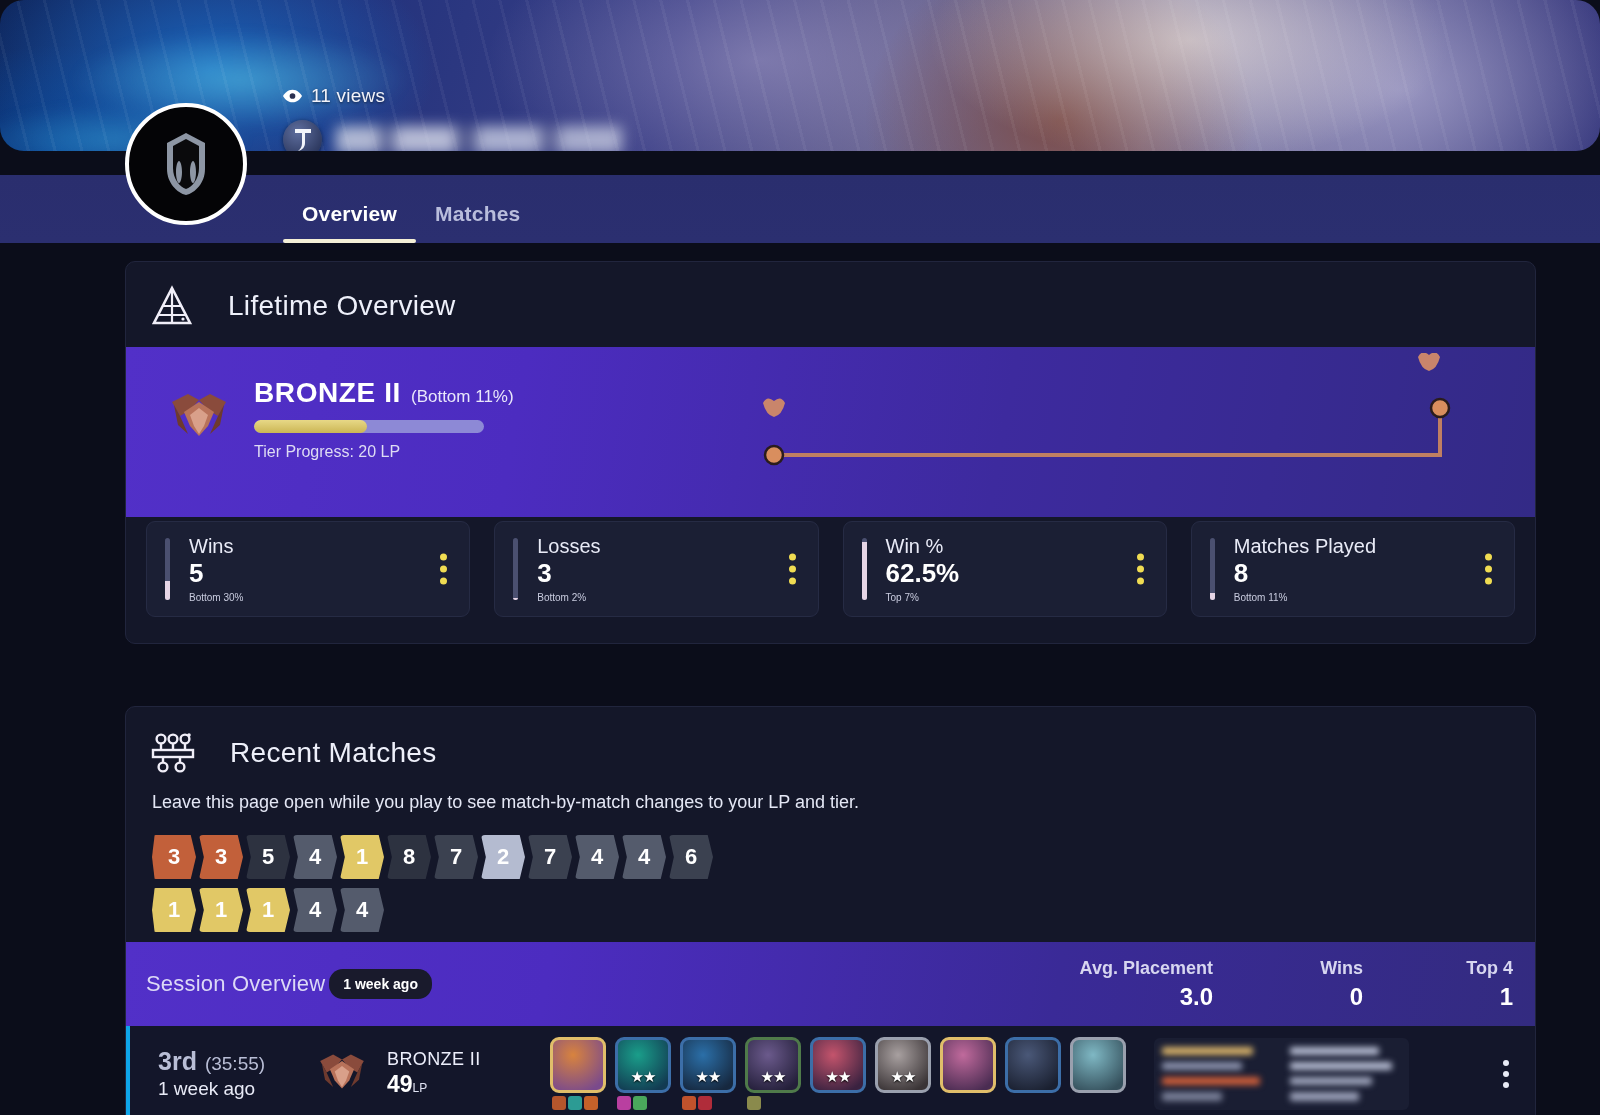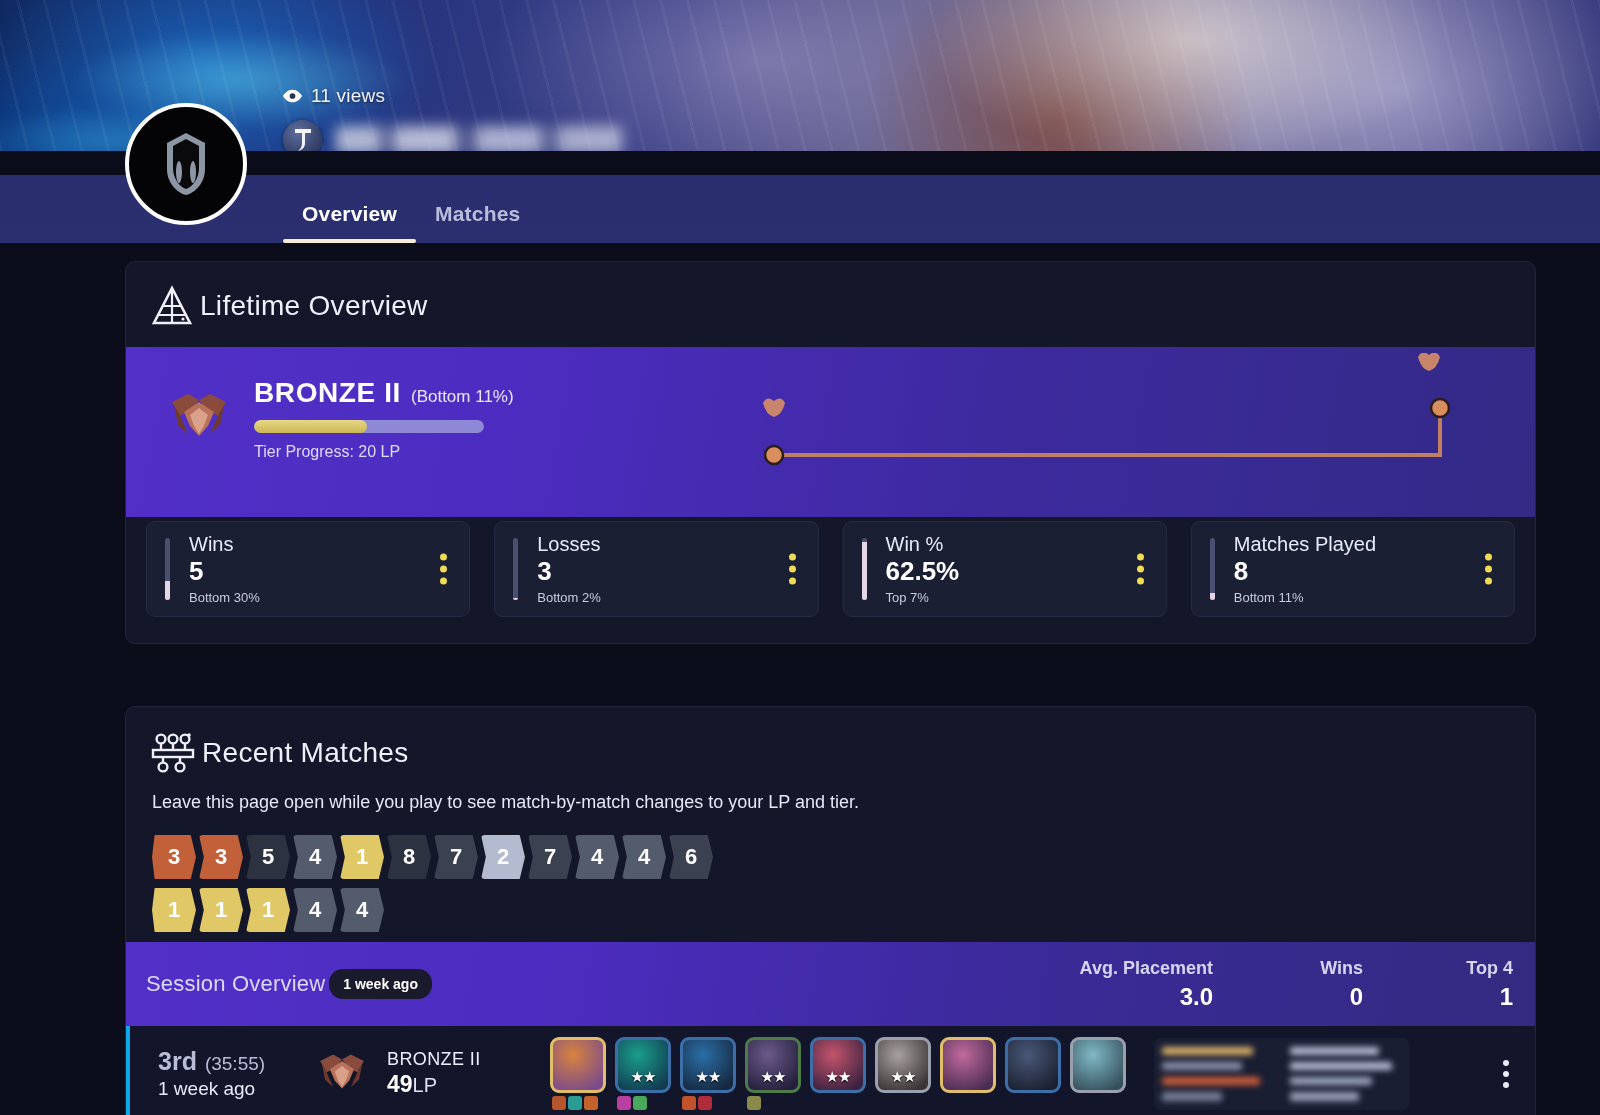--- a/index.html
+++ b/index.html
@@ -15,20 +15,21 @@
   .banner {
     position: relative; width: 1600px; height: 151px; overflow: hidden;
     background:
       radial-gradient(ellipse 420px 200px at 1190px 40px, rgba(255,245,230,.55), rgba(255,245,230,0) 62%),
       radial-gradient(ellipse 300px 260px at 1060px 120px, rgba(120,60,45,.75), rgba(120,60,45,0) 65%),
       radial-gradient(ellipse 380px 230px at 1400px 90px, rgba(210,205,235,.5), rgba(210,205,235,0) 65%),
       radial-gradient(ellipse 420px 210px at 760px 60px, rgba(185,175,215,.45), rgba(185,175,215,0) 65%),
       radial-gradient(ellipse 330px 200px at 210px 70px, rgba(25,110,200,.85), rgba(25,110,200,0) 68%),
       radial-gradient(ellipse 260px 150px at 60px 150px, rgba(10,70,150,.9), rgba(10,70,150,0) 70%),
       linear-gradient(105deg, #0f2a63 0%, #23337d 22%, #3b3f86 42%, #6b6690 58%, #8c86a8 72%, #5c5b94 88%, #31337a 100%);
+    border-radius: 24px;
   }
   .banner::after {
     content: ""; position: absolute; inset: 0;
     background:
       repeating-linear-gradient(76deg, rgba(255,255,255,.055) 0 3px, rgba(255,255,255,0) 3px 26px),
       repeating-linear-gradient(100deg, rgba(0,0,0,.07) 0 5px, rgba(0,0,0,0) 5px 34px);
     mix-blend-mode: screen; opacity: .85;
   }
   .banner-swirl {
     position: absolute; left: -60px; top: -50px; width: 620px; height: 300px;
@@ -85,21 +86,21 @@
   .tab.active::after {
     content: ""; position: absolute; left: 0; right: 0; bottom: 0;
     height: 4px; background: #f4efd6; border-radius: 2px;
   }
 
   
   .panel {
     position: absolute; left: 125px; width: 1411px;
     background: #141729; border: 1px solid #21253d; border-radius: 10px;
   }
-  .panel-head { display: flex; align-items: center; gap: 6px; padding: 23px 4px 20px 24px; }
+  .panel-head { display: flex; align-items: center; gap: 34px; padding: 23px 4px 20px 24px; }
   .panel-head .ttl { font-size: 28px; color: #eef0fa; letter-spacing: .3px; }
   .panel-head svg { display: block; }
 
   
   .rankblock {
     position: relative; margin: 0 0 0 0; height: 170px; border-radius: 0;
     background: linear-gradient(100deg, #5230c8 0%, #4c2cc0 28%, #3d2a9e 62%, #332a86 100%);
     overflow: visible;
   }
   .rankrow { position: absolute; left: 40px; top: 28px; display: flex; align-items: center; gap: 22px; }
@@ -128,21 +129,21 @@
     padding-left: 24px;
   }
   .stat-accent {
     position: absolute; left: 18px; top: 16px; bottom: 16px; width: 5px;
     border-radius: 3px; background: #4b5070; overflow: hidden;
   }
   .stat-accent i { position: absolute; left: 0; right: 0; bottom: 0; display: block; background: #e6d5e6; }
   .stat-body { padding-left: 18px; }
   .stat-label { font-size: 20px; color: #e9ebf7; line-height: 1.1; }
   .stat-value { font-size: 26px; font-weight: bold; color: #ffffff; margin-top: 2px; line-height: 1.15; }
-  .stat-sub { font-size: 13px; color: #c9ccdf; margin-top: 3px; }
+  .stat-sub { font-size: 10px; color: #c9ccdf; margin-top: 3px; }
   .kebab {
     position: absolute; right: 22px; top: 50%; transform: translateY(-50%);
     display: flex; flex-direction: column; gap: 5px; cursor: pointer;
   }
   .kebab i { width: 7px; height: 7px; border-radius: 50%; background: #f0dc52; display: block; }
 
   
   .rm-sub { font-size: 18px; color: #e4e7f5; padding: 0 0 0 26px; margin-top: -4px; }
   .chips { padding: 22px 0 0 26px; display: flex; flex-direction: column; gap: 9px; }
   .chiprow { display: flex; gap: 3px; }
@@ -181,21 +182,21 @@
   }
   .m-place { padding-left: 28px; width: 185px; }
   .m-place-top { display: flex; align-items: baseline; gap: 8px; }
   .m-place-n { font-size: 25px; font-weight: bold; color: #b9bed6; }
   .m-place-t { font-size: 19px; color: #b9bed6; }
   .m-ago { font-size: 19px; color: #e8eaf6; margin-top: 2px; }
   .m-rank { display: flex; align-items: center; gap: 18px; width: 235px; }
   .m-rank svg { width: 54px; height: 42px; }
   .m-tier { font-size: 18px; color: #eceefb; letter-spacing: .4px; }
   .m-lp { font-size: 23px; font-weight: bold; color: #ffffff; margin-top: 1px; }
-  .m-lp span { font-size: 20px; font-weight: normal; color: #dfe2f2; }
+  .m-lp span { font-size: 12px; font-weight: normal; color: #dfe2f2; }
   .units { display: flex; gap: 9px; align-items: flex-start; }
   .unit { width: 56px; position: relative; }
   .unit-img {
     width: 56px; height: 56px; border-radius: 9px; border: 3px solid #3c4a86;
     position: relative; overflow: hidden;
     display: flex; align-items: flex-end; justify-content: center; padding-bottom: 4px;
   }
   .stars { font-size: 15px; color: #ffffff; letter-spacing: -1px; text-shadow: 0 1px 2px #000; z-index: 2; }
   .items { display: flex; gap: 2px; margin-top: 3px; justify-content: flex-start; padding-left: 2px; }
   .item { width: 14px; height: 14px; border-radius: 3px; }

